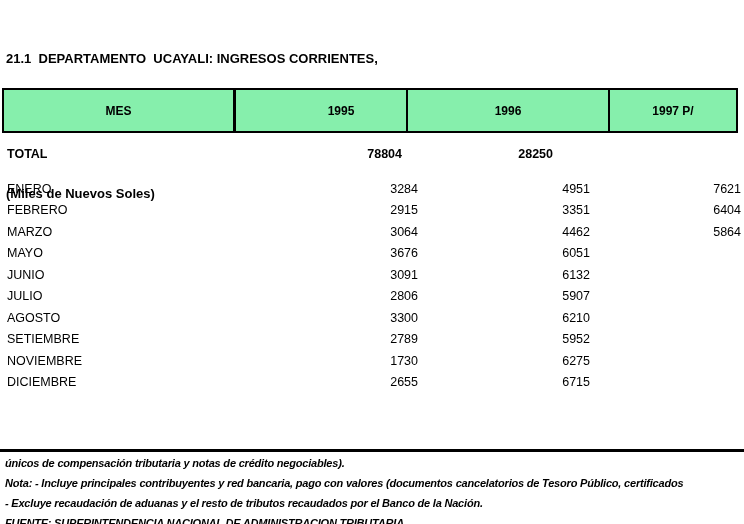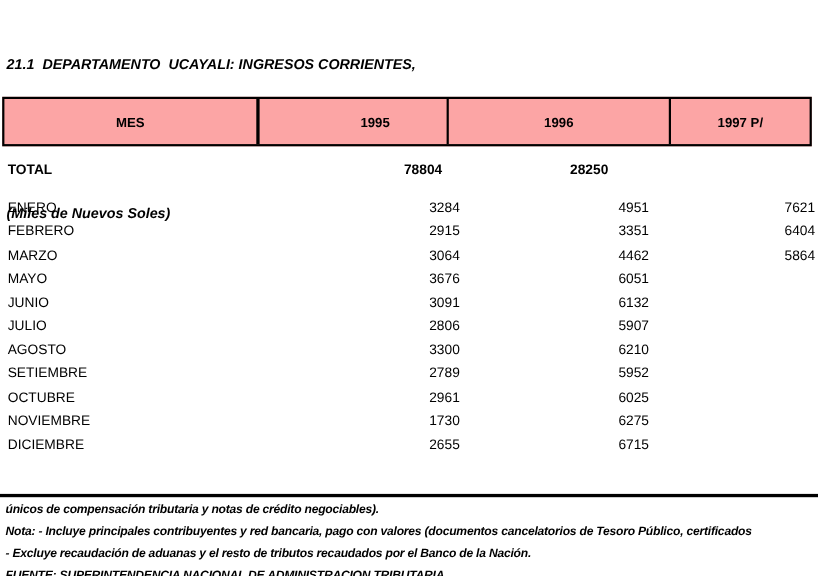--- a/index.html
+++ b/index.html
@@ -3,21 +3,21 @@
 <meta charset="utf-8">
 <style>
   html,body { margin:0; padding:0; }
   body {
     width:744px; height:524px; background:#ffffff; color:#000000;
     font-family:"Liberation Sans", sans-serif; overflow:hidden;
   }
   .page { position:relative; width:744px; height:524px; }
 
   
-  .title-block { position:absolute; left:6px; top:3px; font-weight:bold; font-size:13px; line-height:22.5px; white-space:pre;font-style:italic; }
+  .title-block { position:absolute; left:6px; top:3px; font-weight:bold; font-size:13px; line-height:22.5px; white-space:pre; }
 
   
   .thead {
     position:absolute; left:2px; top:88px; width:736px; height:45px;
     background:#00ffff; border:2px solid #000; box-sizing:border-box;
     display:flex;
   }
   .th {
     display:flex; align-items:center; justify-content:center;
     font-weight:bold; font-size:12px; box-sizing:border-box; white-space:pre;
@@ -51,21 +51,21 @@
 <body>
 
 <div class="page">
 
   <div class="title-block">
     <div>21.1  DEPARTAMENTO  UCAYALI: INGRESOS CORRIENTES,</div>
     <div>SEGUN MES: 1995 - 97</div>
     <div>(Miles de Nuevos Soles)</div>
   </div>
 
-  <div class="thead" id="thead" style="background: #fca5a5;">
+  <div class="thead" id="thead" style="background: #86efac;">
     <div class="th th-mes">MES</div>
     <div class="th th-1995">1995</div>
     <div class="th th-1996">1996</div>
     <div class="th th-1997">1997 P/</div>
   </div>
 
   <div class="row total-row">
     <div class="cell c-label">TOTAL</div>
     <div class="cell c-n2">78804</div>
     <div class="cell c-n3">28250</div>
@@ -114,26 +114,20 @@
         <div class="cell c-n2">6210</div>
         <div class="cell c-n3"></div>
       </div>
       <div class="row">
         <div class="cell c-label">SETIEMBRE</div>
         <div class="cell c-n1">2789</div>
         <div class="cell c-n2">5952</div>
         <div class="cell c-n3"></div>
       </div>
       <div class="row">
-        <div class="cell c-label">OCTUBRE</div>
-        <div class="cell c-n1">2961</div>
-        <div class="cell c-n2">6025</div>
-        <div class="cell c-n3"></div>
-      </div>
-      <div class="row">
         <div class="cell c-label">NOVIEMBRE</div>
         <div class="cell c-n1">1730</div>
         <div class="cell c-n2">6275</div>
         <div class="cell c-n3"></div>
       </div>
       <div class="row">
         <div class="cell c-label">DICIEMBRE</div>
         <div class="cell c-n1">2655</div>
         <div class="cell c-n2">6715</div>
         <div class="cell c-n3"></div>

